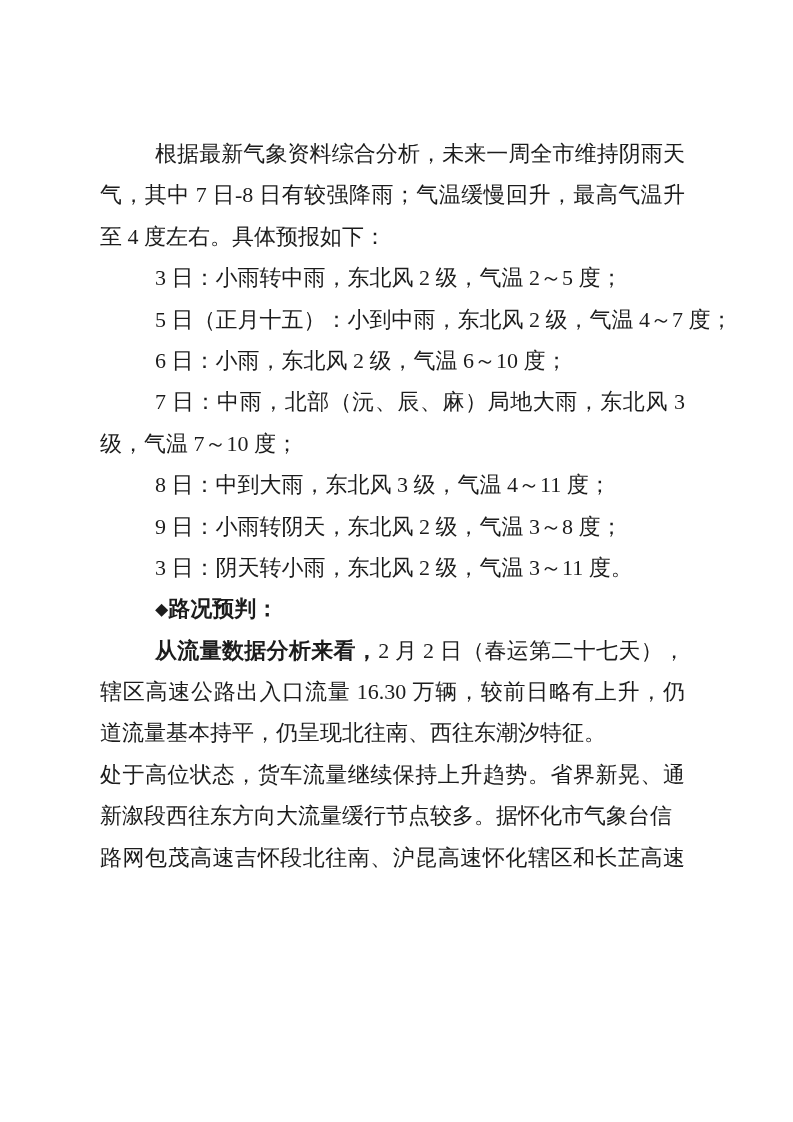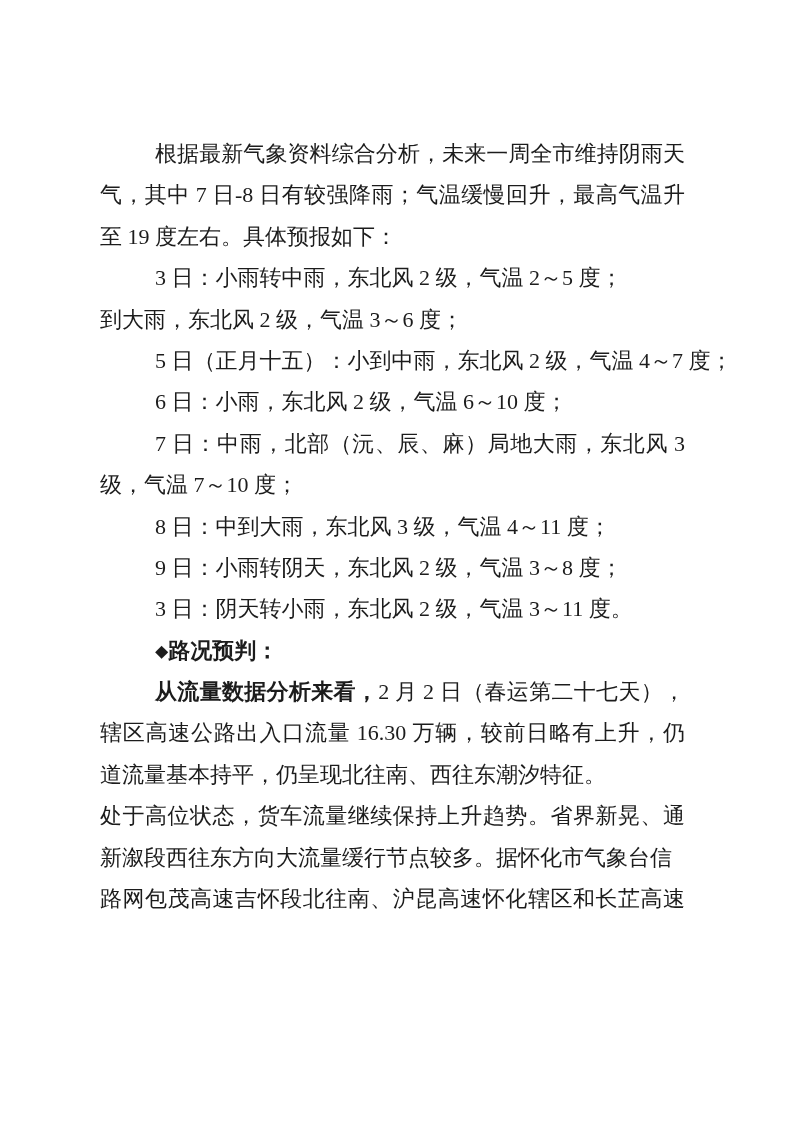--- a/index.html
+++ b/index.html
@@ -42,23 +42,22 @@
     font-family: Liberation Mono, monospace;
   }
 </style>
 </head>
 <body>
 
 <div class="page">
   <div class="doc" style="color: rgb(28, 28, 28);">
       <div class="line ind just"><span>根据最新气象资料综合分析，未来一周全市维持阴雨天</span></div>
       <div class="line just"><span>气，其中 7 日-8 日有较强降雨；气温缓慢回升，最高气温升</span></div>
-      <div class="line"><span>至 19 度左右。具体预报如下：</span></div>
+      <div class="line"><span>至 4 度左右。具体预报如下：</span></div>
       <div class="line ind"><span>3 日：小雨转中雨，东北风 2 级，气温 2～5 度；</span></div>
-      <div class="line"><span>到大雨，东北风 2 级，气温 3～6 度；</span></div>
       <div class="line ind"><span>5 日（正月十五）：小到中雨，东北风 2 级，气温 4～7 度；</span></div>
       <div class="line ind"><span>6 日：小雨，东北风 2 级，气温 6～10 度；</span></div>
       <div class="line ind just"><span>7 日：中雨，北部（沅、辰、麻）局地大雨，东北风 3</span></div>
       <div class="line"><span>级，气温 7～10 度；</span></div>
       <div class="line ind"><span>8 日：中到大雨，东北风 3 级，气温 4～11 度；</span></div>
       <div class="line ind"><span>9 日：小雨转阴天，东北风 2 级，气温 3～8 度；</span></div>
       <div class="line ind"><span>3 日：阴天转小雨，东北风 2 级，气温 3～11 度。</span></div>
       <div class="line ind"><span class="b">◆路况预判：</span></div>
       <div class="line ind just"><span class="b">从流量数据分析来看，</span><span>2 月 2 日（春运第二十七天），</span></div>
       <div class="line just"><span>辖区高速公路出入口流量 16.30 万辆，较前日略有上升，仍</span></div>

